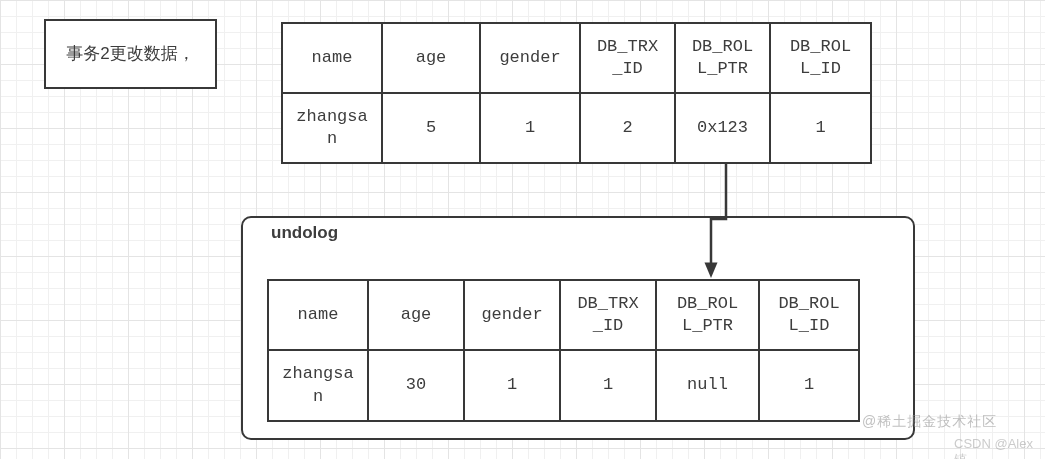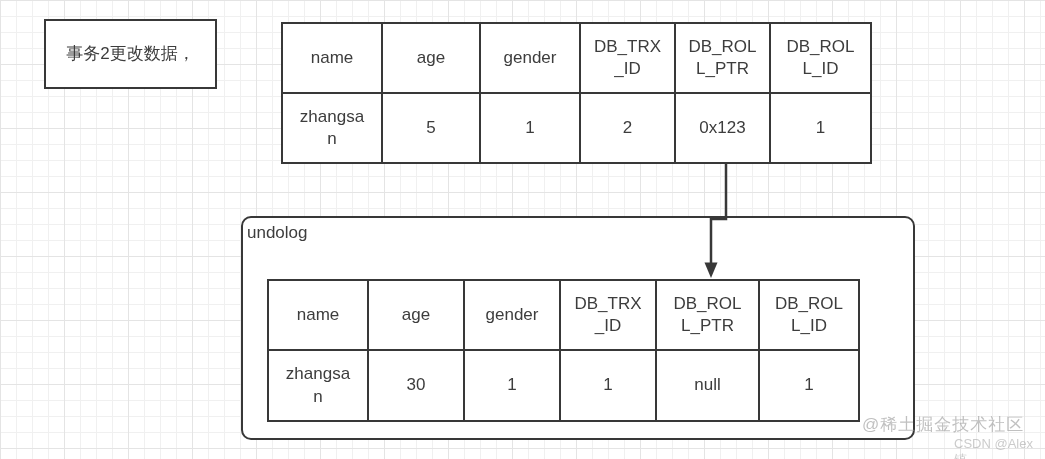--- a/index.html
+++ b/index.html
@@ -38,20 +38,21 @@
     line-height: 1.45;
     text-align: left;
   }
 
   
   .tbl {
     position: absolute;
     border-collapse: collapse;
     table-layout: fixed;
     background: #ffffff;
+    font-family: Liberation Mono, monospace;
   }
   .tbl th, .tbl td {
     border: 2px solid #383838;
     background: #ffffff;
     text-align: center;
     vertical-align: middle;
     font-weight: 400;
     font-size: 17px;
     color: #3d3d3d;
     white-space: pre-line;
@@ -82,38 +83,39 @@
   .undolog-box {
     position: absolute;
     left: 241px; top: 216px;
     width: 674px; height: 224px;
     background: #ffffff;
     border: 2px solid #383838;
     border-radius: 10px;
   }
   .undolog-label {
     position: absolute;
-    left: 4px; top: 5px;
+    left: 28px; top: 5px;
     font-size: 17px;
     color: #3d3d3d;
+    font-weight: bold;
   }
 
   
   .arrow-svg {
     position: absolute;
     left: 0; top: 0;
     width: 1045px; height: 459px;
     pointer-events: none;
   }
 
   
   .wm { position: absolute; pointer-events: none; }
   .wm-juejin {
     left: 862px; top: 413px;
-    font-size: 17px;
+    font-size: 14px;
     color: rgba(150, 150, 150, 0.60);
     letter-spacing: 1px;
   }
   .wm-csdn {
     left: 954px; top: 436px;
     font-size: 13px;
     color: rgba(160, 160, 160, 0.55);
   }
 </style>
 </head>

